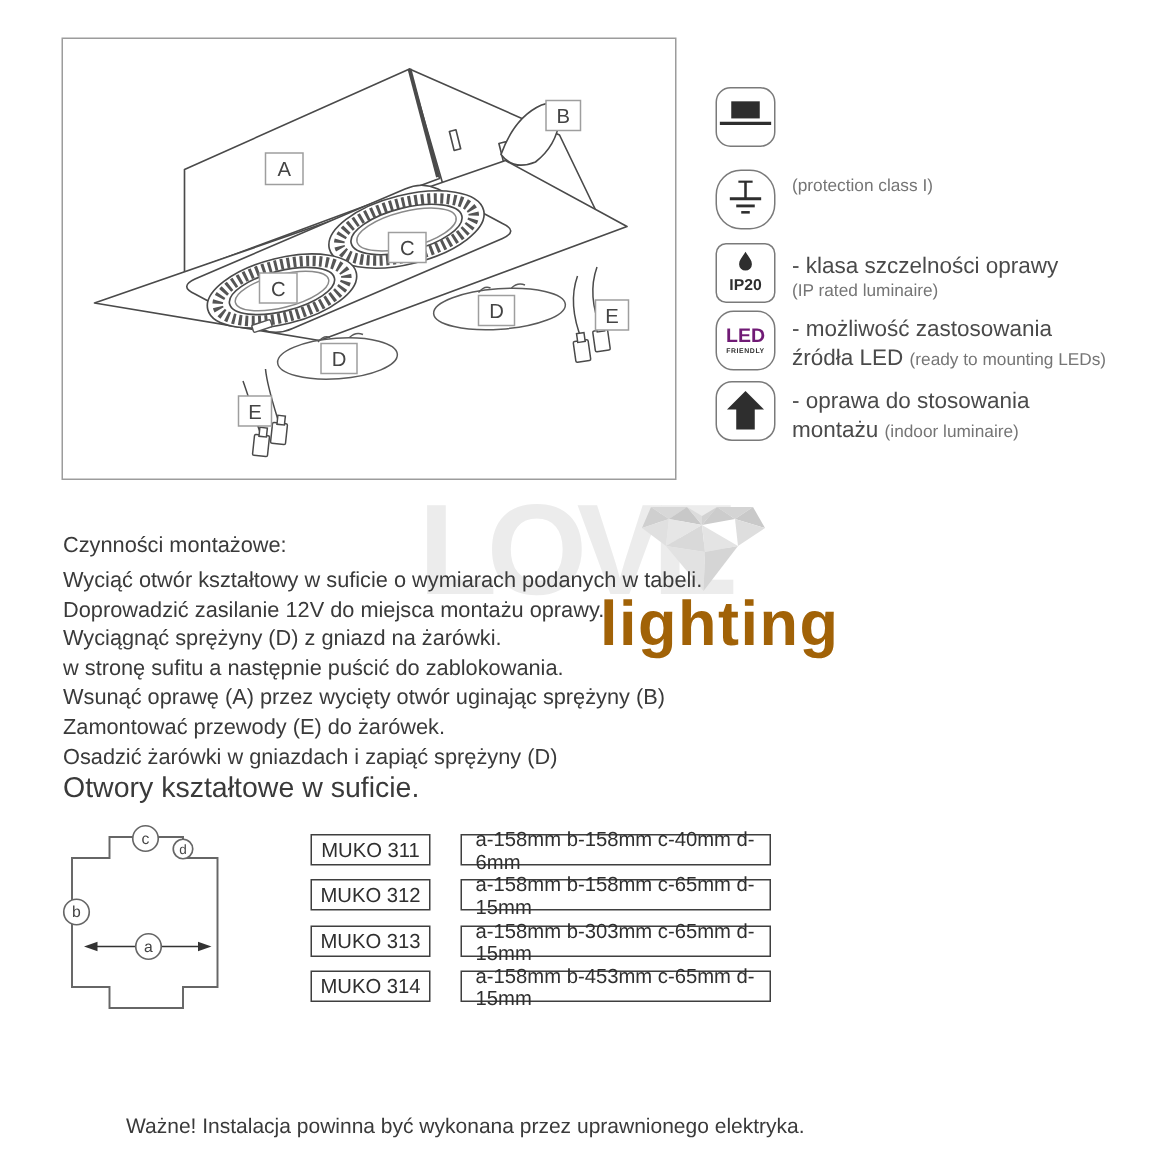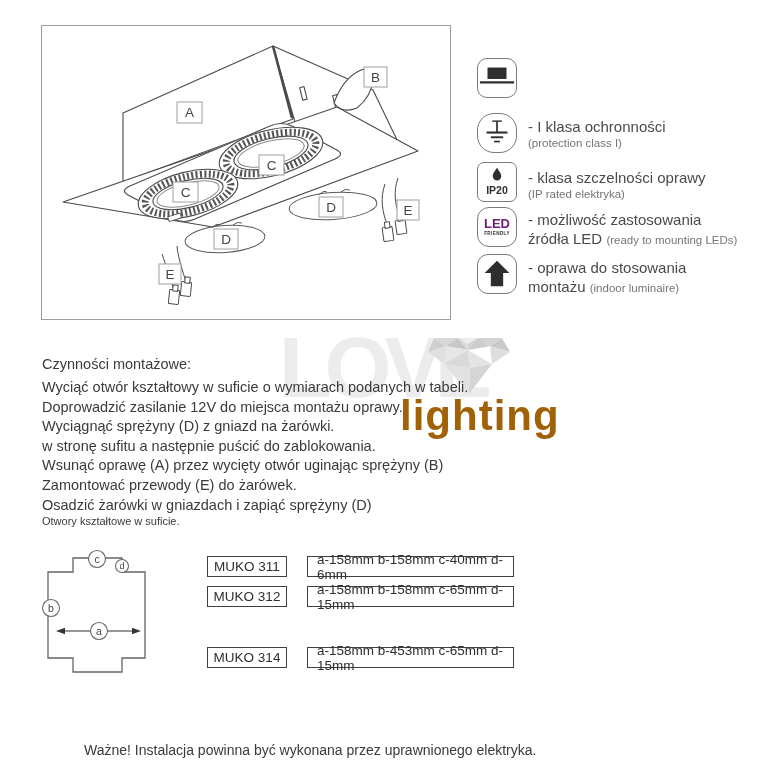--- a/index.html
+++ b/index.html
@@ -23,21 +23,21 @@
   .leg-sub{font-size:11.5px;color:#757575;line-height:14px;}
   .icon-ip20-text{position:absolute;left:0;right:0;top:21px;text-align:center;
                   font-size:10.5px;font-weight:bold;color:#2e2e2e;}
   .icon-led-text1{position:absolute;left:0;right:0;top:8px;text-align:center;
                   font-size:13px;font-weight:bold;color:#701a75;}
   .icon-led-text2{position:absolute;left:0;right:0;top:23px;text-align:center;
                   font-size:4.6px;font-weight:bold;letter-spacing:.4px;color:#2e2e2e;}
   
   .para-title{position:absolute;left:42px;top:356px;font-size:14.5px;z-index:1;}
   .para{position:absolute;left:42px;top:378px;font-size:14.5px;line-height:19.6px;z-index:1;}
-  .subtitle{position:absolute;left:42px;top:515px;font-size:11px;z-index:1;}
+  .subtitle{position:absolute;left:42px;top:515px;font-size:19px;z-index:1;}
   
   .tbl-row{position:absolute;left:207px;display:flex;z-index:1;font-size:13.5px;color:#2f2f2f;}
   .tbl-model{width:80px;height:21px;border:1px solid #3f3f3f;box-sizing:border-box;
              display:flex;align-items:center;justify-content:center;background:#fff;}
   .tbl-dims{width:207px;height:21px;border:1px solid #3f3f3f;box-sizing:border-box;
             display:flex;align-items:center;padding-left:9px;margin-left:20px;background:#fff;}
   .cutout{position:absolute;left:40px;top:546px;z-index:1;}
   .warning{position:absolute;left:84px;top:742px;font-size:14px;z-index:1;}
   svg text{font-family:"Liberation Sans",sans-serif;}
 </style>
@@ -173,35 +173,34 @@
     <div class="leg-icon" style="border-radius:17px">
       <svg width="38" height="38" viewBox="0 0 40 40" stroke="#2e2e2e" stroke-linecap="butt">
         <line x1="15" y1="7.5" x2="25" y2="7.5" stroke-width="1.5"></line>
         <line x1="20" y1="7.5" x2="20" y2="19" stroke-width="1.8"></line>
         <line x1="9" y1="19.5" x2="31" y2="19.5" stroke-width="2.2"></line>
         <line x1="13.5" y1="24.5" x2="26.5" y2="24.5" stroke-width="2"></line>
         <line x1="17" y1="29" x2="23" y2="29" stroke-width="1.8"></line>
       </svg>
     </div>
     <div class="leg-texts" style="margin-top:4px">
-      <div class="leg-main">- I klasa ochronności</div>
       <div class="leg-sub">(protection class I)</div>
     </div>
   </div>
 
   <div class="leg-row" style="top:162px">
     <div class="leg-icon" style="border-radius:7px">
       <svg width="38" height="38" viewBox="0 0 40 40">
           <path d="M20,5 C18,8.5 15.5,10.8 15.5,13.8 A4.5,4.5 0 0 0 24.5,13.8 C24.5,10.8 22,8.5 20,5 Z" fill="#2e2e2e"></path>
         </svg>
       <div class="icon-ip20-text">IP20</div>
     </div>
     <div class="leg-texts" style="margin-top:6px">
       <div class="leg-main">- klasa szczelności oprawy</div>
-      <div class="leg-sub">(IP rated elektryka)</div>
+      <div class="leg-sub">(IP rated luminaire)</div>
     </div>
   </div>
 
   <div class="leg-row" style="top:207px">
     <div class="leg-icon" style="border-radius:12px">
       <div class="icon-led-text1">LED</div>
       <div class="icon-led-text2">FRIENDLY</div>
     </div>
     <div class="leg-texts" style="margin-top:3px">
       <div class="leg-main">- możliwość zastosowania</div>
@@ -253,20 +252,24 @@
   </svg>
 
   <div class="tbl-row" style="top:556px">
     <div class="tbl-model">MUKO 311</div>
     <div class="tbl-dims">a-158mm b-158mm c-40mm d-6mm</div>
   </div>
   <div class="tbl-row" style="top:586px">
     <div class="tbl-model">MUKO 312</div>
     <div class="tbl-dims">a-158mm b-158mm c-65mm d-15mm</div>
   </div>
+  <div class="tbl-row" style="top:617px">
+    <div class="tbl-model">MUKO 313</div>
+    <div class="tbl-dims">a-158mm b-303mm c-65mm d-15mm</div>
+  </div>
   <div class="tbl-row" style="top:647px">
     <div class="tbl-model">MUKO 314</div>
     <div class="tbl-dims">a-158mm b-453mm c-65mm d-15mm</div>
   </div>
 
   <div class="warning">Ważne! Instalacja powinna być wykonana przez uprawnionego elektryka.</div>
 
 </div>
 
 </body></html>

